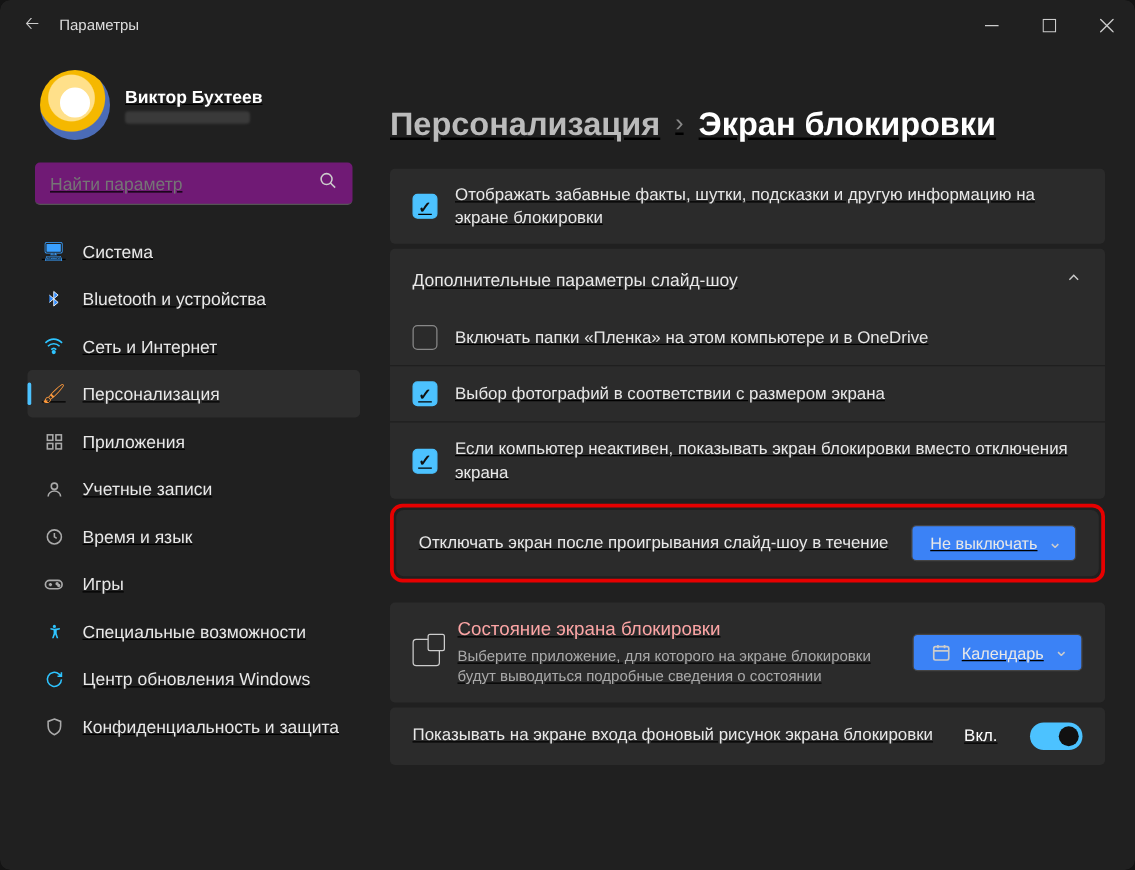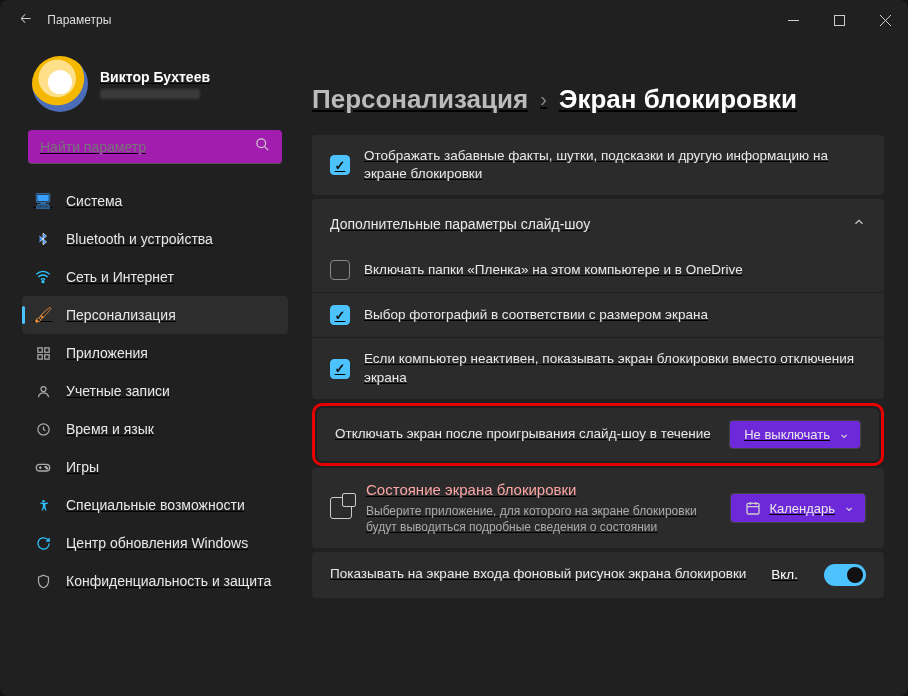--- a/index.html
+++ b/index.html
@@ -15,21 +15,21 @@
 
   .body { display: flex; flex: 1; overflow: hidden; text-decoration: underline; }
 
   .sidebar { width: 300px; padding: 6px 12px 12px 22px; display: flex; flex-direction: column; }
   .user { display: flex; align-items: center; gap: 12px; margin: 10px 0 18px 10px; }
   .avatar { width: 56px; height: 56px; border-radius: 50%; background: radial-gradient(circle at 45% 40%, #ffe08a 0 40%, #f5b800 42% 58%, #4b6cb7 60% 100%); position: relative; overflow: hidden; }
   .avatar::after { content:""; position:absolute; left:16px; top:14px; width:24px; height:24px; background:#fff; border-radius:50% 50% 48% 48%; }
   .uname { color: #fff; font-size: 14px; font-weight: 600; }
   .uemail { width: 100px; height: 10px; background: #3a3a3a; border-radius: 3px; margin-top: 4px; filter: blur(1px); }
 
-  .search { display: flex; align-items: center; background: #a21caf; border-bottom: 1px solid #555; border-radius: 4px; height: 34px; padding: 0 12px; margin: 0 6px 18px 6px; }
+  .search { display: flex; align-items: center; background: #701a75; border-bottom: 1px solid #555; border-radius: 4px; height: 34px; padding: 0 12px; margin: 0 6px 18px 6px; }
   .search input { flex: 1; background: transparent; border: none; outline: none; color: #ccc; font-size: 14px; }
   .search .sicon { color: #ccc; }
 
   .nav { display: flex; flex-direction: column; gap: 0; }
   .navitem { display: flex; align-items: center; gap: 14px; height: 38px; padding: 0 12px; border-radius: 4px; color: #e8e8e8; font-size: 14px; cursor: pointer; }
   .navitem.active { background: #2d2d2d; position: relative; }
   .navitem.active::before { content:""; position:absolute; left:0; top:10px; bottom:10px; width:3px; background:#4cc2ff; border-radius:2px; }
   .nicon { width: 18px; height: 18px; display: flex; align-items: center; justify-content: center; font-size: 15px; }
 
   .main { flex: 1; padding: 44px 24px 20px 12px; overflow-y: auto; }
@@ -46,24 +46,24 @@
   .row .sub { color: #aaa; font-size: 12px; margin-top: 3px; line-height: 1.35; }
   .row .ttl { color: #fca5a5; font-size: 15px; }
 
   .expander { display:flex; align-items:center; justify-content:space-between; padding: 16px 18px; color:#e8e8e8; font-size:14px; }
   .chev { color:#ccc; }
 
   .cb { width:20px; height:20px; border:1px solid #888; border-radius:4px; display:flex; align-items:center; justify-content:center; background:transparent; }
   .cb.checked { background:#4cc2ff; border-color:#4cc2ff; }
   .cb.checked::after { content:"✓"; color:#111; font-size:13px; font-weight:bold; }
 
-  .dd { background:#6d28d9; border:1px solid #444; border-radius:4px; padding:6px 30px 6px 14px; color:#e8e8e8; font-size:13px; position:relative; min-width:130px; }
+  .dd { background:#3b82f6; border:1px solid #444; border-radius:4px; padding:6px 30px 6px 14px; color:#e8e8e8; font-size:13px; position:relative; min-width:130px; }
   .dd::after { content:"⌄"; position:absolute; right:10px; top:4px; color:#ccc; font-size:14px; }
 
-  .hl { border: 3px solid #e60000; border-radius: 10px; padding: 2px; margin-bottom: 2px; }
+  .hl { border: 3px solid #e60000; border-radius: 10px; padding: 2px; margin-bottom: 16px; }
   .hl .row { border-radius: 6px; background:#2b2b2b; }
 
   .appicon { width:22px; height:22px; border:1.5px solid #ccc; border-radius:3px; position:relative; flex-shrink:0; }
   .appicon::after { content:""; position:absolute; right:-5px; top:-5px; width:12px; height:12px; border:1.5px solid #ccc; border-radius:2px; background:#2b2b2b; }
 
   .calbtn { display:flex; align-items:flex-end; gap:8px; }
   .cal { width:16px; height:16px; }
 
   .toggle { width:42px; height:22px; background:#4cc2ff; border-radius:11px; position:relative; }
   .toggle::after { content:""; position:absolute; right:3px; top:3px; width:16px; height:16px; background:#111; border-radius:50%; }

